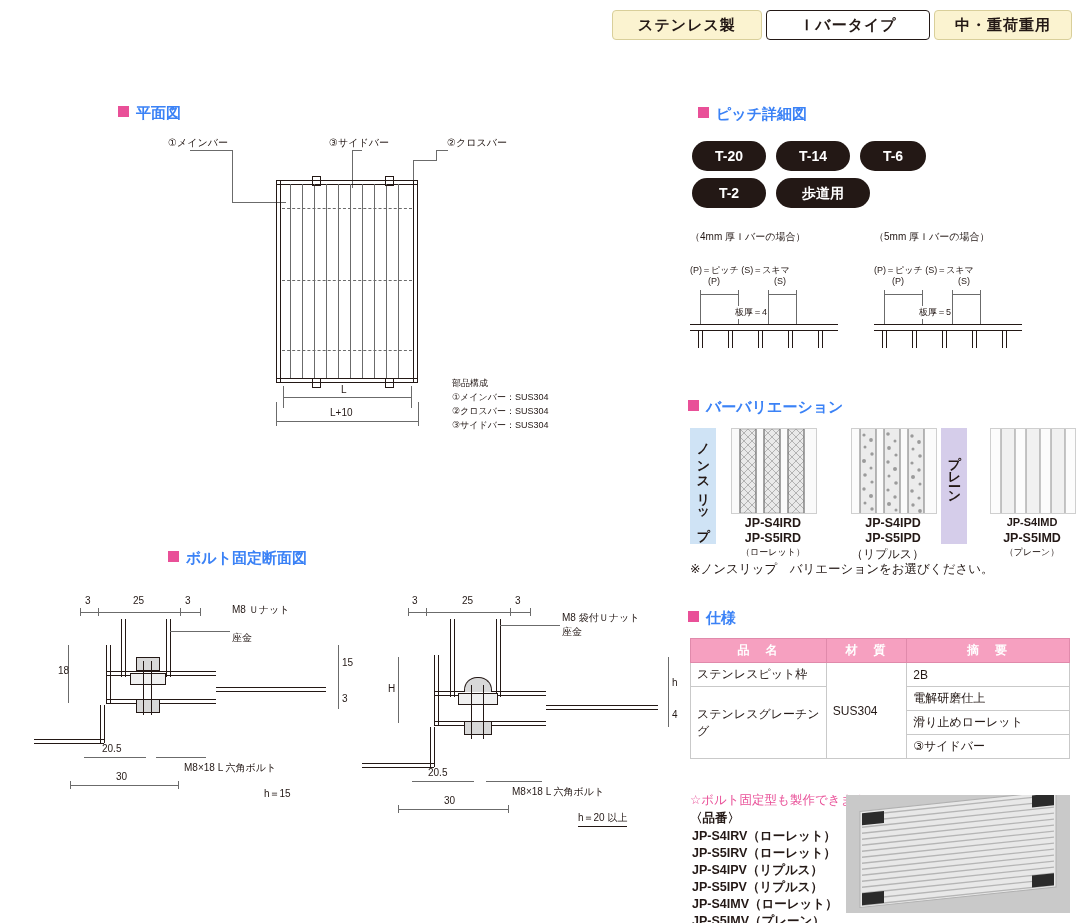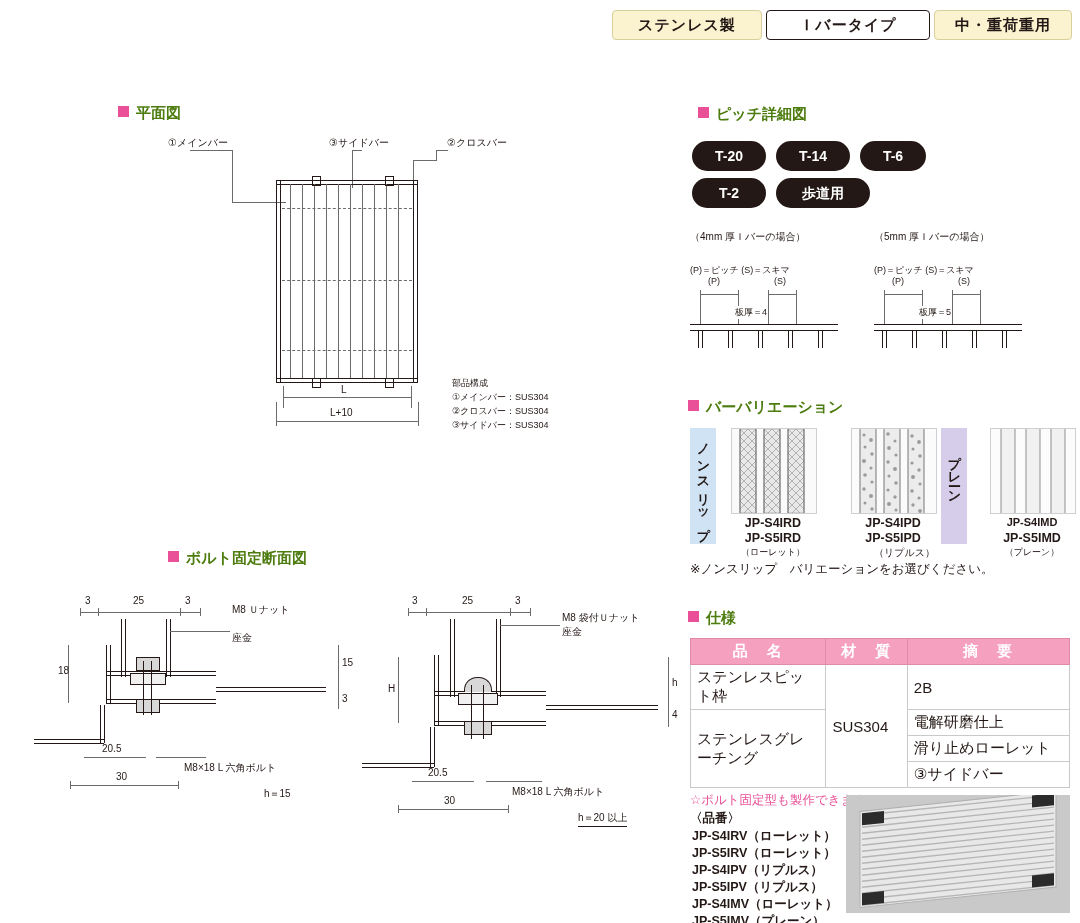--- a/index.html
+++ b/index.html
@@ -13,21 +13,21 @@
   
   .badge{
     position:absolute;top:10px;height:28px;line-height:28px;text-align:center;
     font-size:15px;font-weight:bold;border-radius:4px;letter-spacing:1px;
   }
   #badge-stainless{left:612px;width:148px;background:#fbf3d0;border:1px solid #d9cf9a;color:#231815;}
   #badge-type{left:766px;width:162px;background:#ffffff;border:1.5px solid #231815;color:#231815;}
   #badge-load{left:934px;width:136px;background:#fbf3d0;border:1px solid #d9cf9a;color:#231815;}
 
   
-  .sec-head{position:absolute;font-size:15px;font-weight:bold;color:#4d7c0f;}
+  .sec-head{position:absolute;font-size:15px;font-weight:bold;color:#3b82f6;}
   .sec-head .sq{display:inline-block;width:11px;height:11px;background:#e95098;margin-right:7px;vertical-align:1px;}
 
   
   .ln{position:absolute;background:#231815;}
   .lnh{height:1px;}
   .lnv{width:1px;}
   .thin{background:#6b6b6b;}
   .dim{font-size:10px;color:#231815;}
   .lbl{font-size:10px;color:#231815;}
   .lbl9{font-size:9px;color:#231815;}
@@ -39,21 +39,21 @@
   }
 
   
   .vtag{
     position:absolute;width:26px;text-align:center;color:#231815;font-size:13px;font-weight:bold;
     writing-mode:vertical-rl;line-height:26px;letter-spacing:2px;
   }
   .swatch{position:absolute;width:84px;height:84px;border:1px solid #cfcfcf;overflow:hidden;background:#fff;}
 
   
-  table.spec{position:absolute;border-collapse:collapse;font-size:15px;}
+  table.spec{position:absolute;border-collapse:collapse;font-size:12px;}
   table.spec th{background:#f6a0c0;color:#fff;font-weight:bold;border:1px solid #e08aab;padding:3px 4px;text-align:center;letter-spacing:2px;}
   table.spec td{border:1px solid #c9c9c9;padding:3px 6px;color:#231815;}
 
   
   .pink{color:#e95098;}
   .bold{font-weight:bold;}
 
   .photo{position:absolute;left:846px;top:795px;width:224px;height:118px;background:#d8d8d8;overflow:hidden;}
 </style>
 </head>
@@ -286,21 +286,21 @@
         <line x1="24" y1="0" x2="24" y2="84"></line>
       <line x1="32" y1="0" x2="32" y2="84"></line>
         <line x1="48" y1="0" x2="48" y2="84"></line>
       <line x1="56" y1="0" x2="56" y2="84"></line>
         <line x1="72" y1="0" x2="72" y2="84"></line>
     </g>
   </svg>
 </div>
 <div class="abs bold" style="left:851px;top:516px;width:84px;text-align:center;font-size:12.5px;">JP-S4IPD</div>
 <div class="abs bold" style="left:851px;top:531px;width:84px;text-align:center;font-size:12.5px;">JP-S5IPD</div>
-<div class="abs" style="left:851px;top:546px;width:84px;text-align:right;font-size:10px;">（リプルス）</div>
+<div class="abs" style="left:851px;top:546px;width:84px;text-align:left;font-size:12px;">（リプルス）</div>
 
 <div class="swatch" style="left:990px;top:428px;">
   <svg width="84" height="84" viewBox="0 0 84 84">
     <rect x="0" y="0" width="84" height="84" fill="#fcfcfc"></rect>
     <rect x="10" y="0" width="14" height="84" fill="#f1f1f1"></rect>
     <rect x="35" y="0" width="14" height="84" fill="#f1f1f1"></rect>
     <rect x="60" y="0" width="14" height="84" fill="#f1f1f1"></rect>
     <g stroke="#8f8f8f" stroke-width="1">
       <line x1="10" y1="0" x2="10" y2="84"></line>
         <line x1="24" y1="0" x2="24" y2="84"></line>

